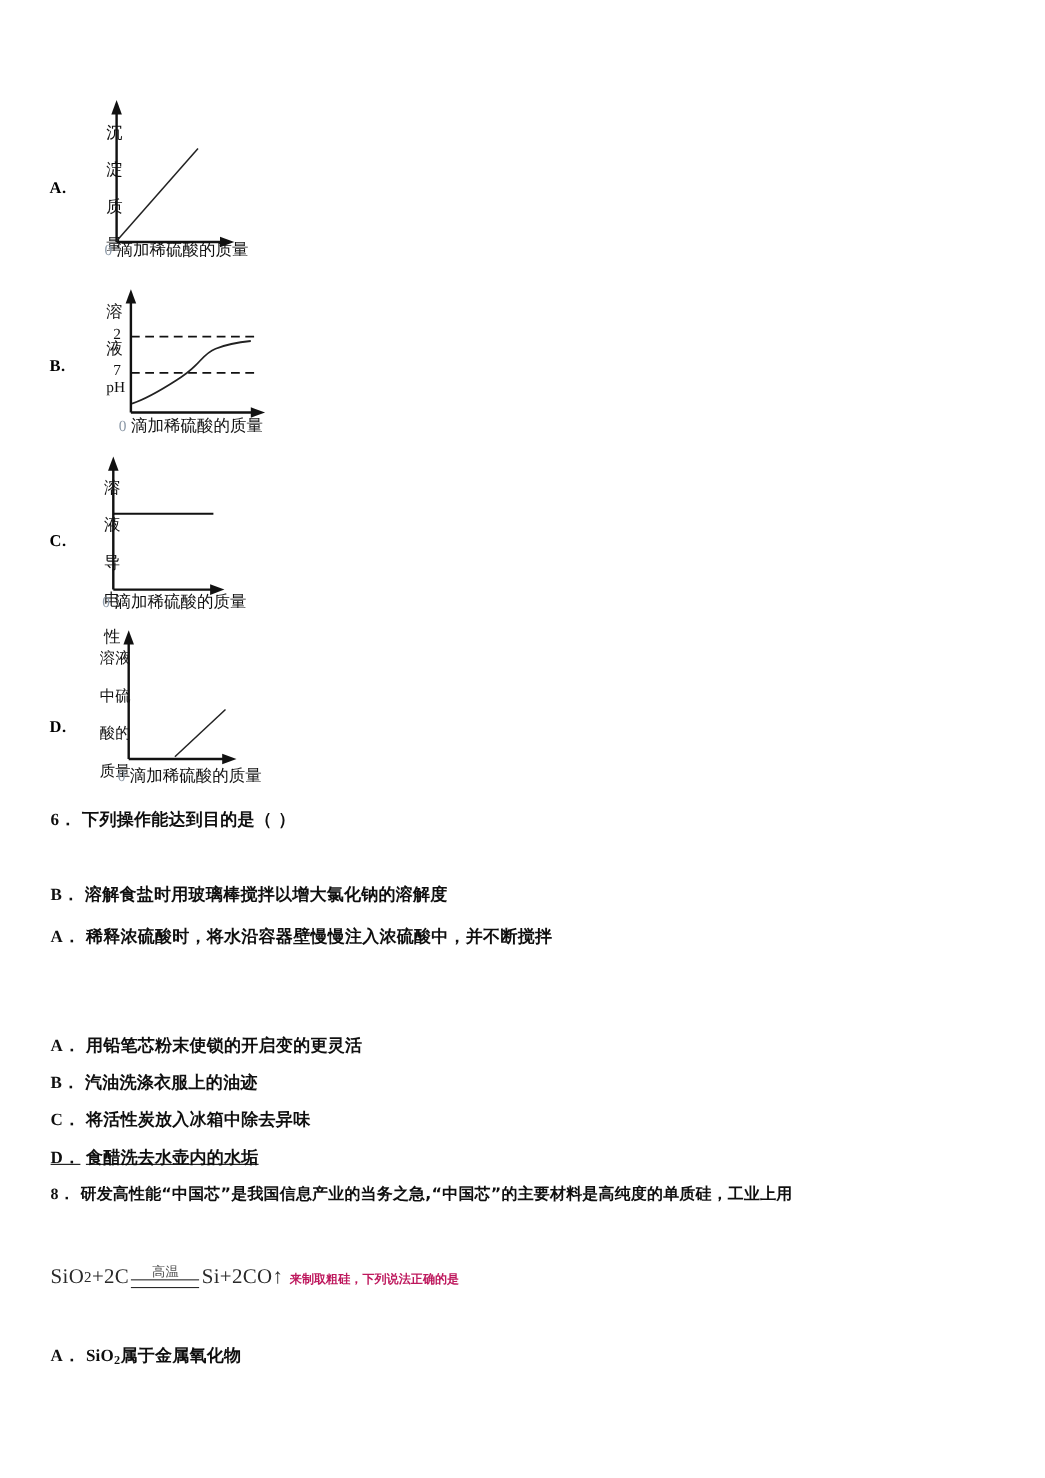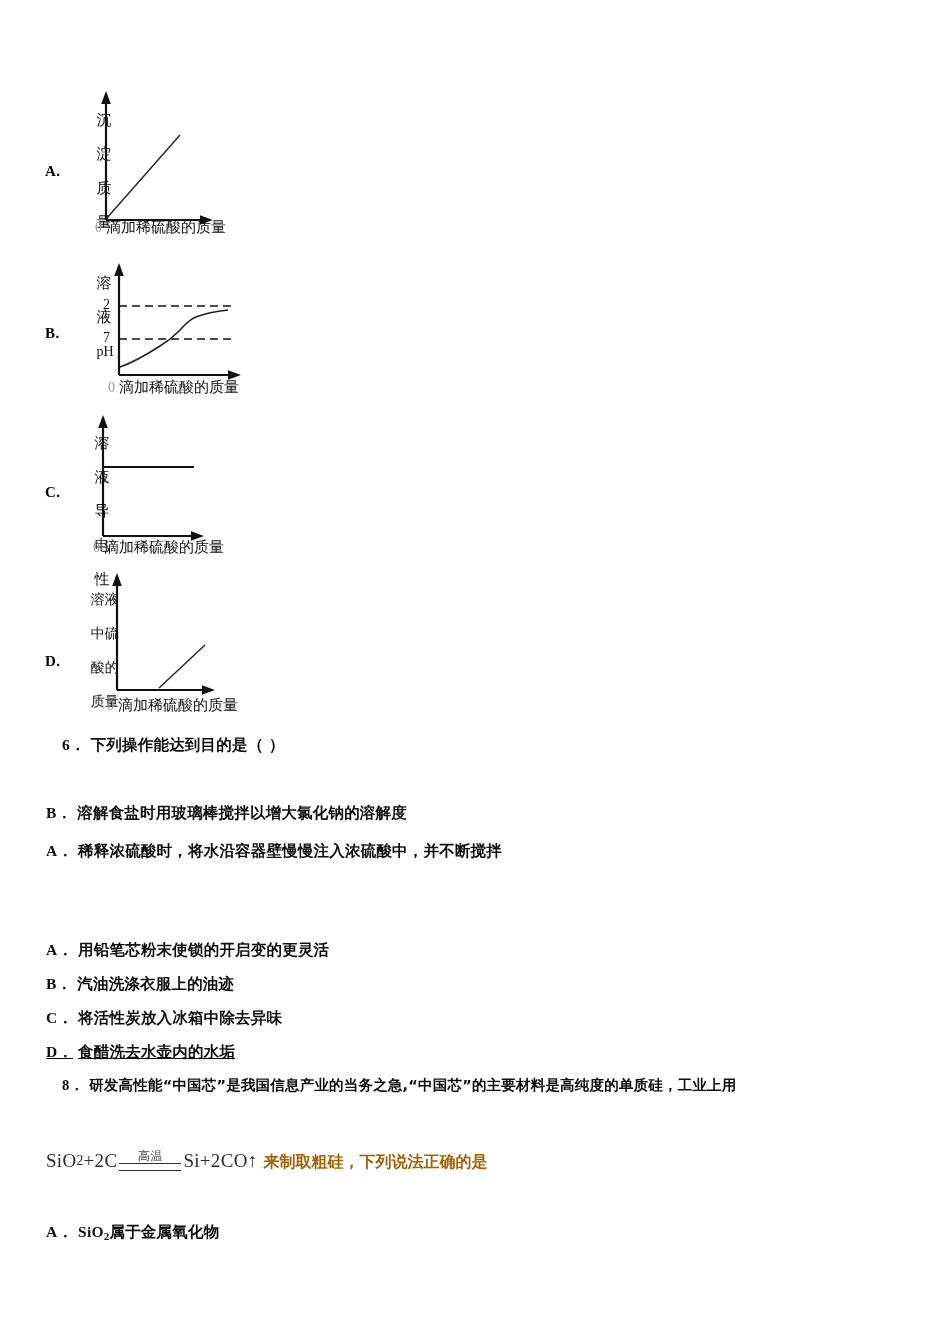--- a/index.html
+++ b/index.html
@@ -85,21 +85,20 @@
     font-family: "DejaVu Sans", "Liberation Sans", sans-serif;
     font-weight: bold;
     font-size: 15.5px;
     color: #0f0f0f;
     white-space: nowrap;
     letter-spacing: 0.2px;
   }
   .qline.num {
     font-family: "Liberation Serif", "DejaVu Serif", serif;
     font-weight: bold;
-    margin-left: 16px;
   }
   .qline .lead {
     font-family: "Liberation Serif", "DejaVu Serif", serif;
     font-weight: bold;
     padding-right: 5px;
   }
   .qline.small {
     font-size: 14.5px;
   }
   .sub {
@@ -140,22 +139,22 @@
   }
   .eq-arrow .bars {
     width: 62px;
     height: 6px;
     border-top: 1.6px solid #2a2a2a;
     border-bottom: 1.6px solid #2a2a2a;
   }
   .eq-tail {
     font-family: "DejaVu Sans", "Liberation Sans", sans-serif;
     font-weight: bold;
-    font-size: 16px;
-    color: #a16207;
+    font-size: 11px;
+    color: #be185d;
     padding-left: 6px;
   }
 </style>
 </head>
 <body>
 
 <div class="page">
 
   <div class="opt-block" style="top:0;">
     <div class="opt-letter" style="left:45px; top:163px;">A.</div>

